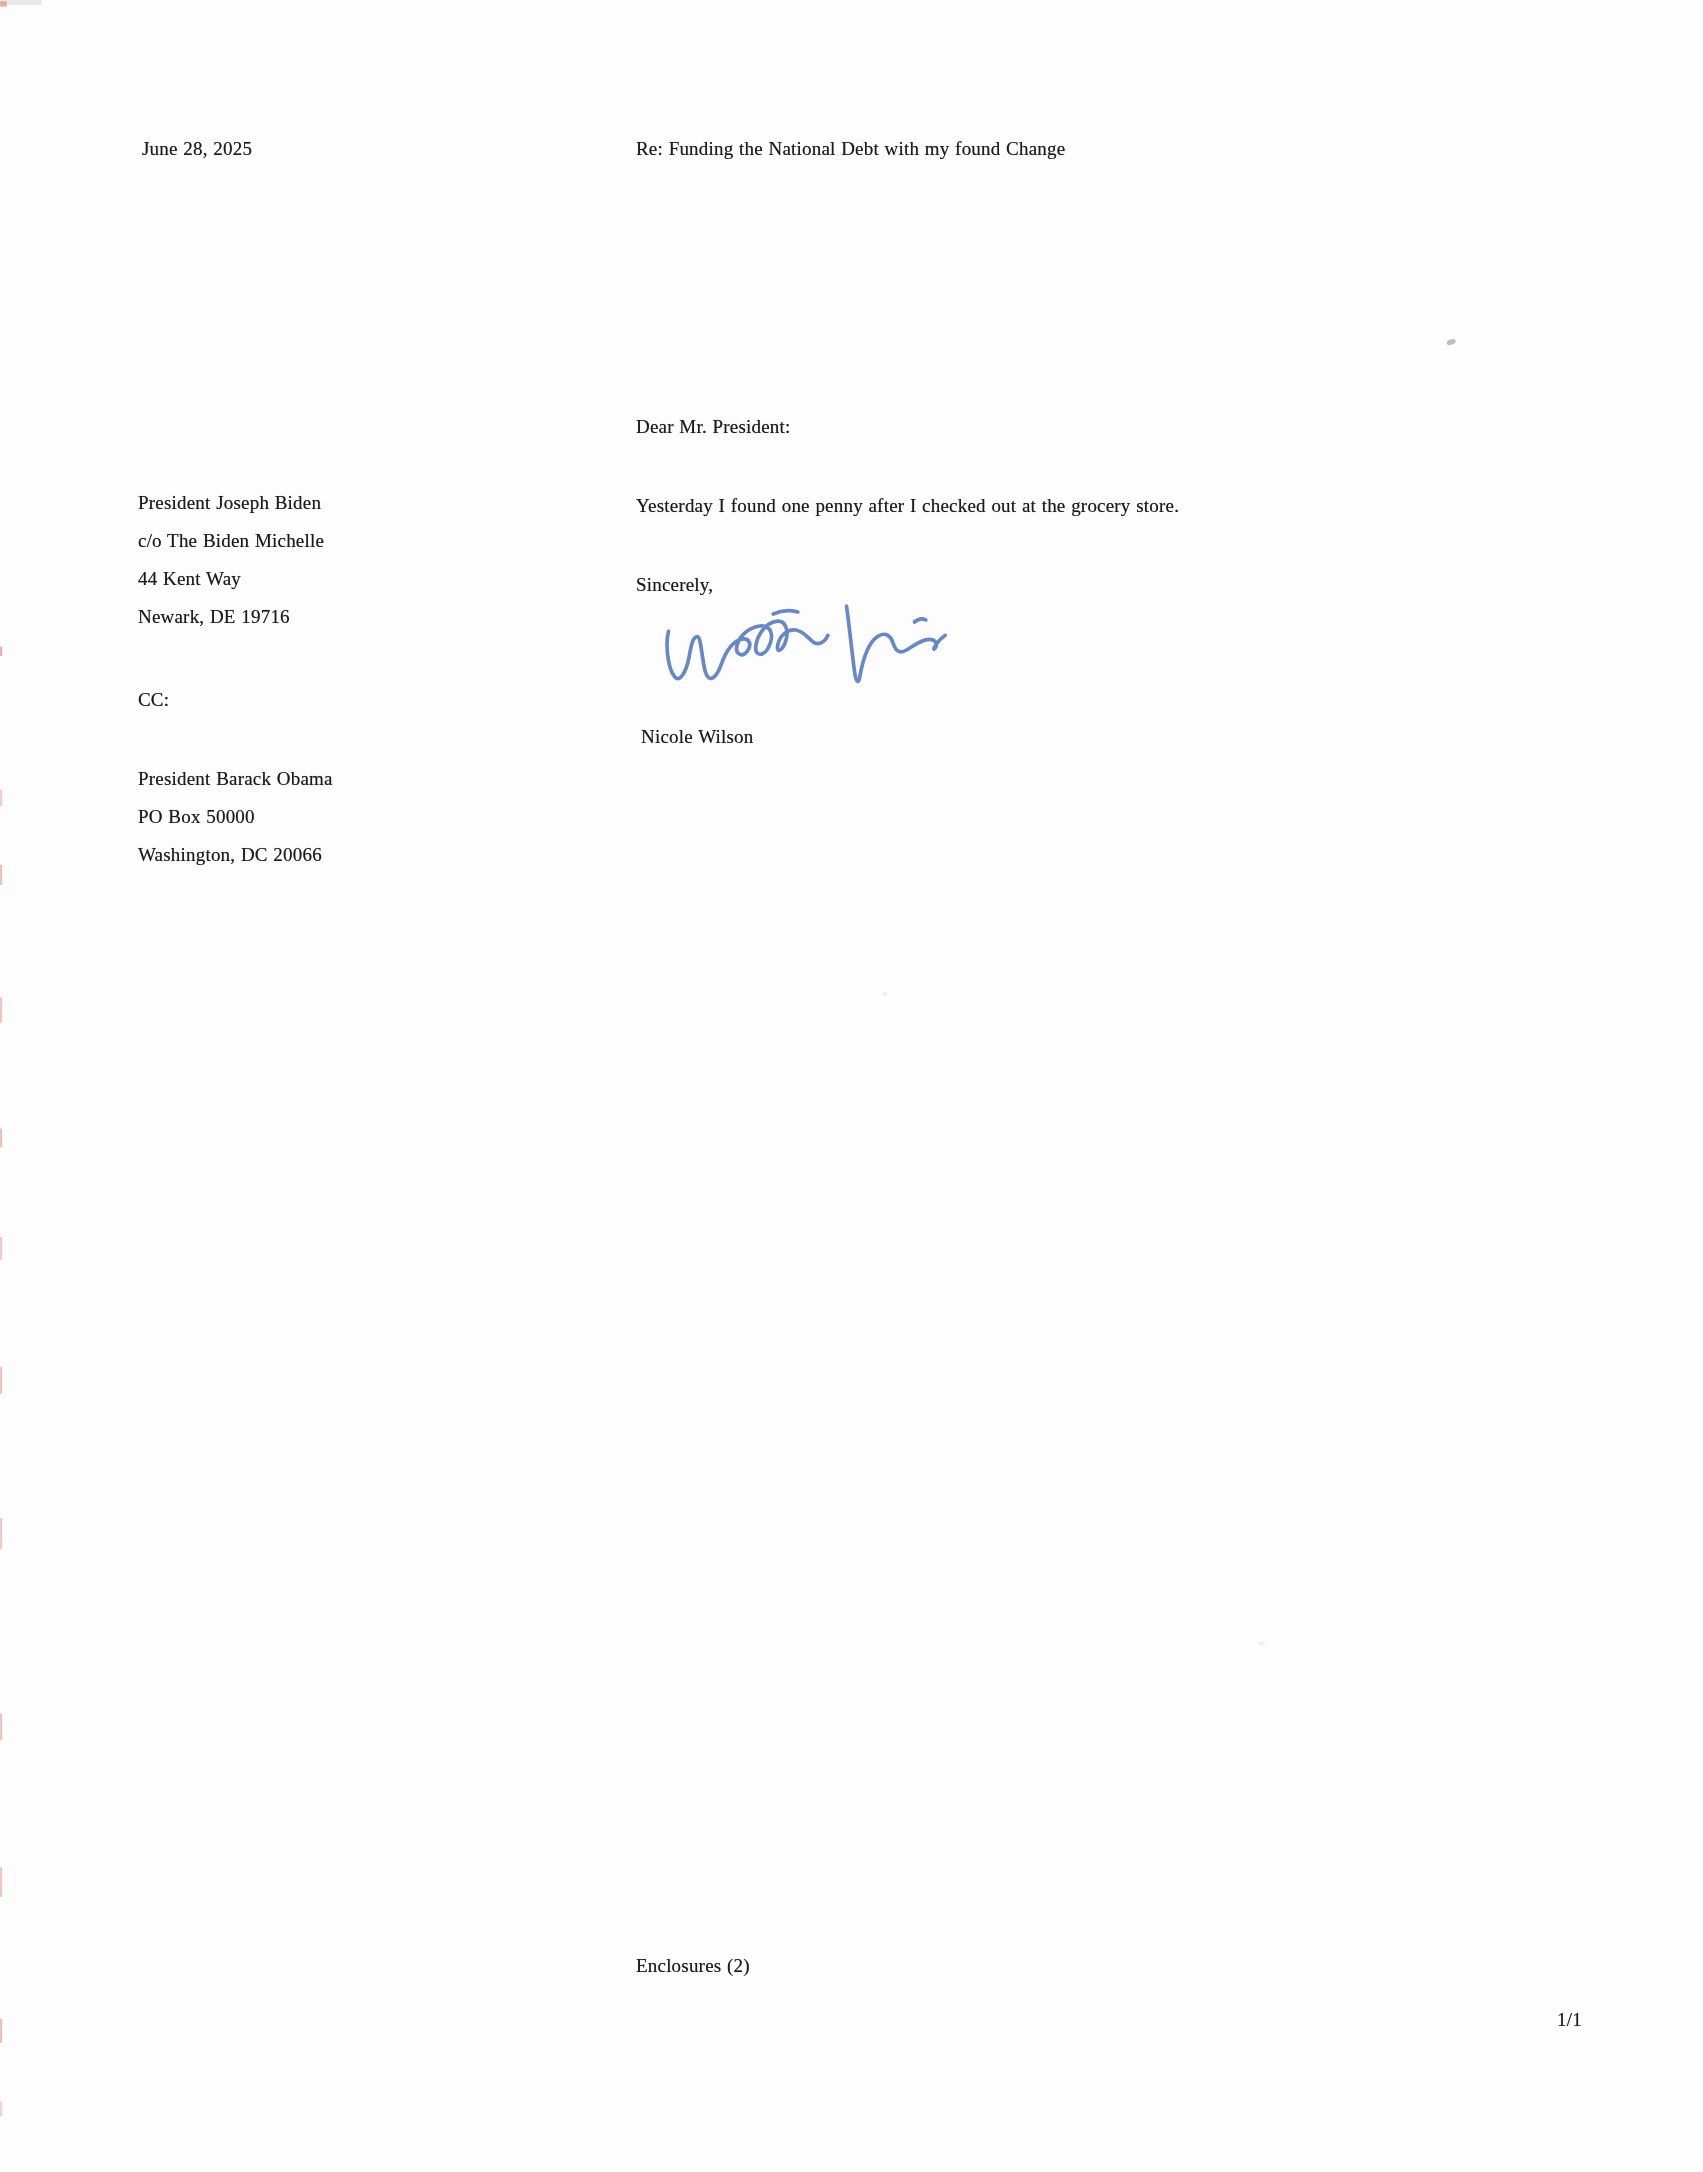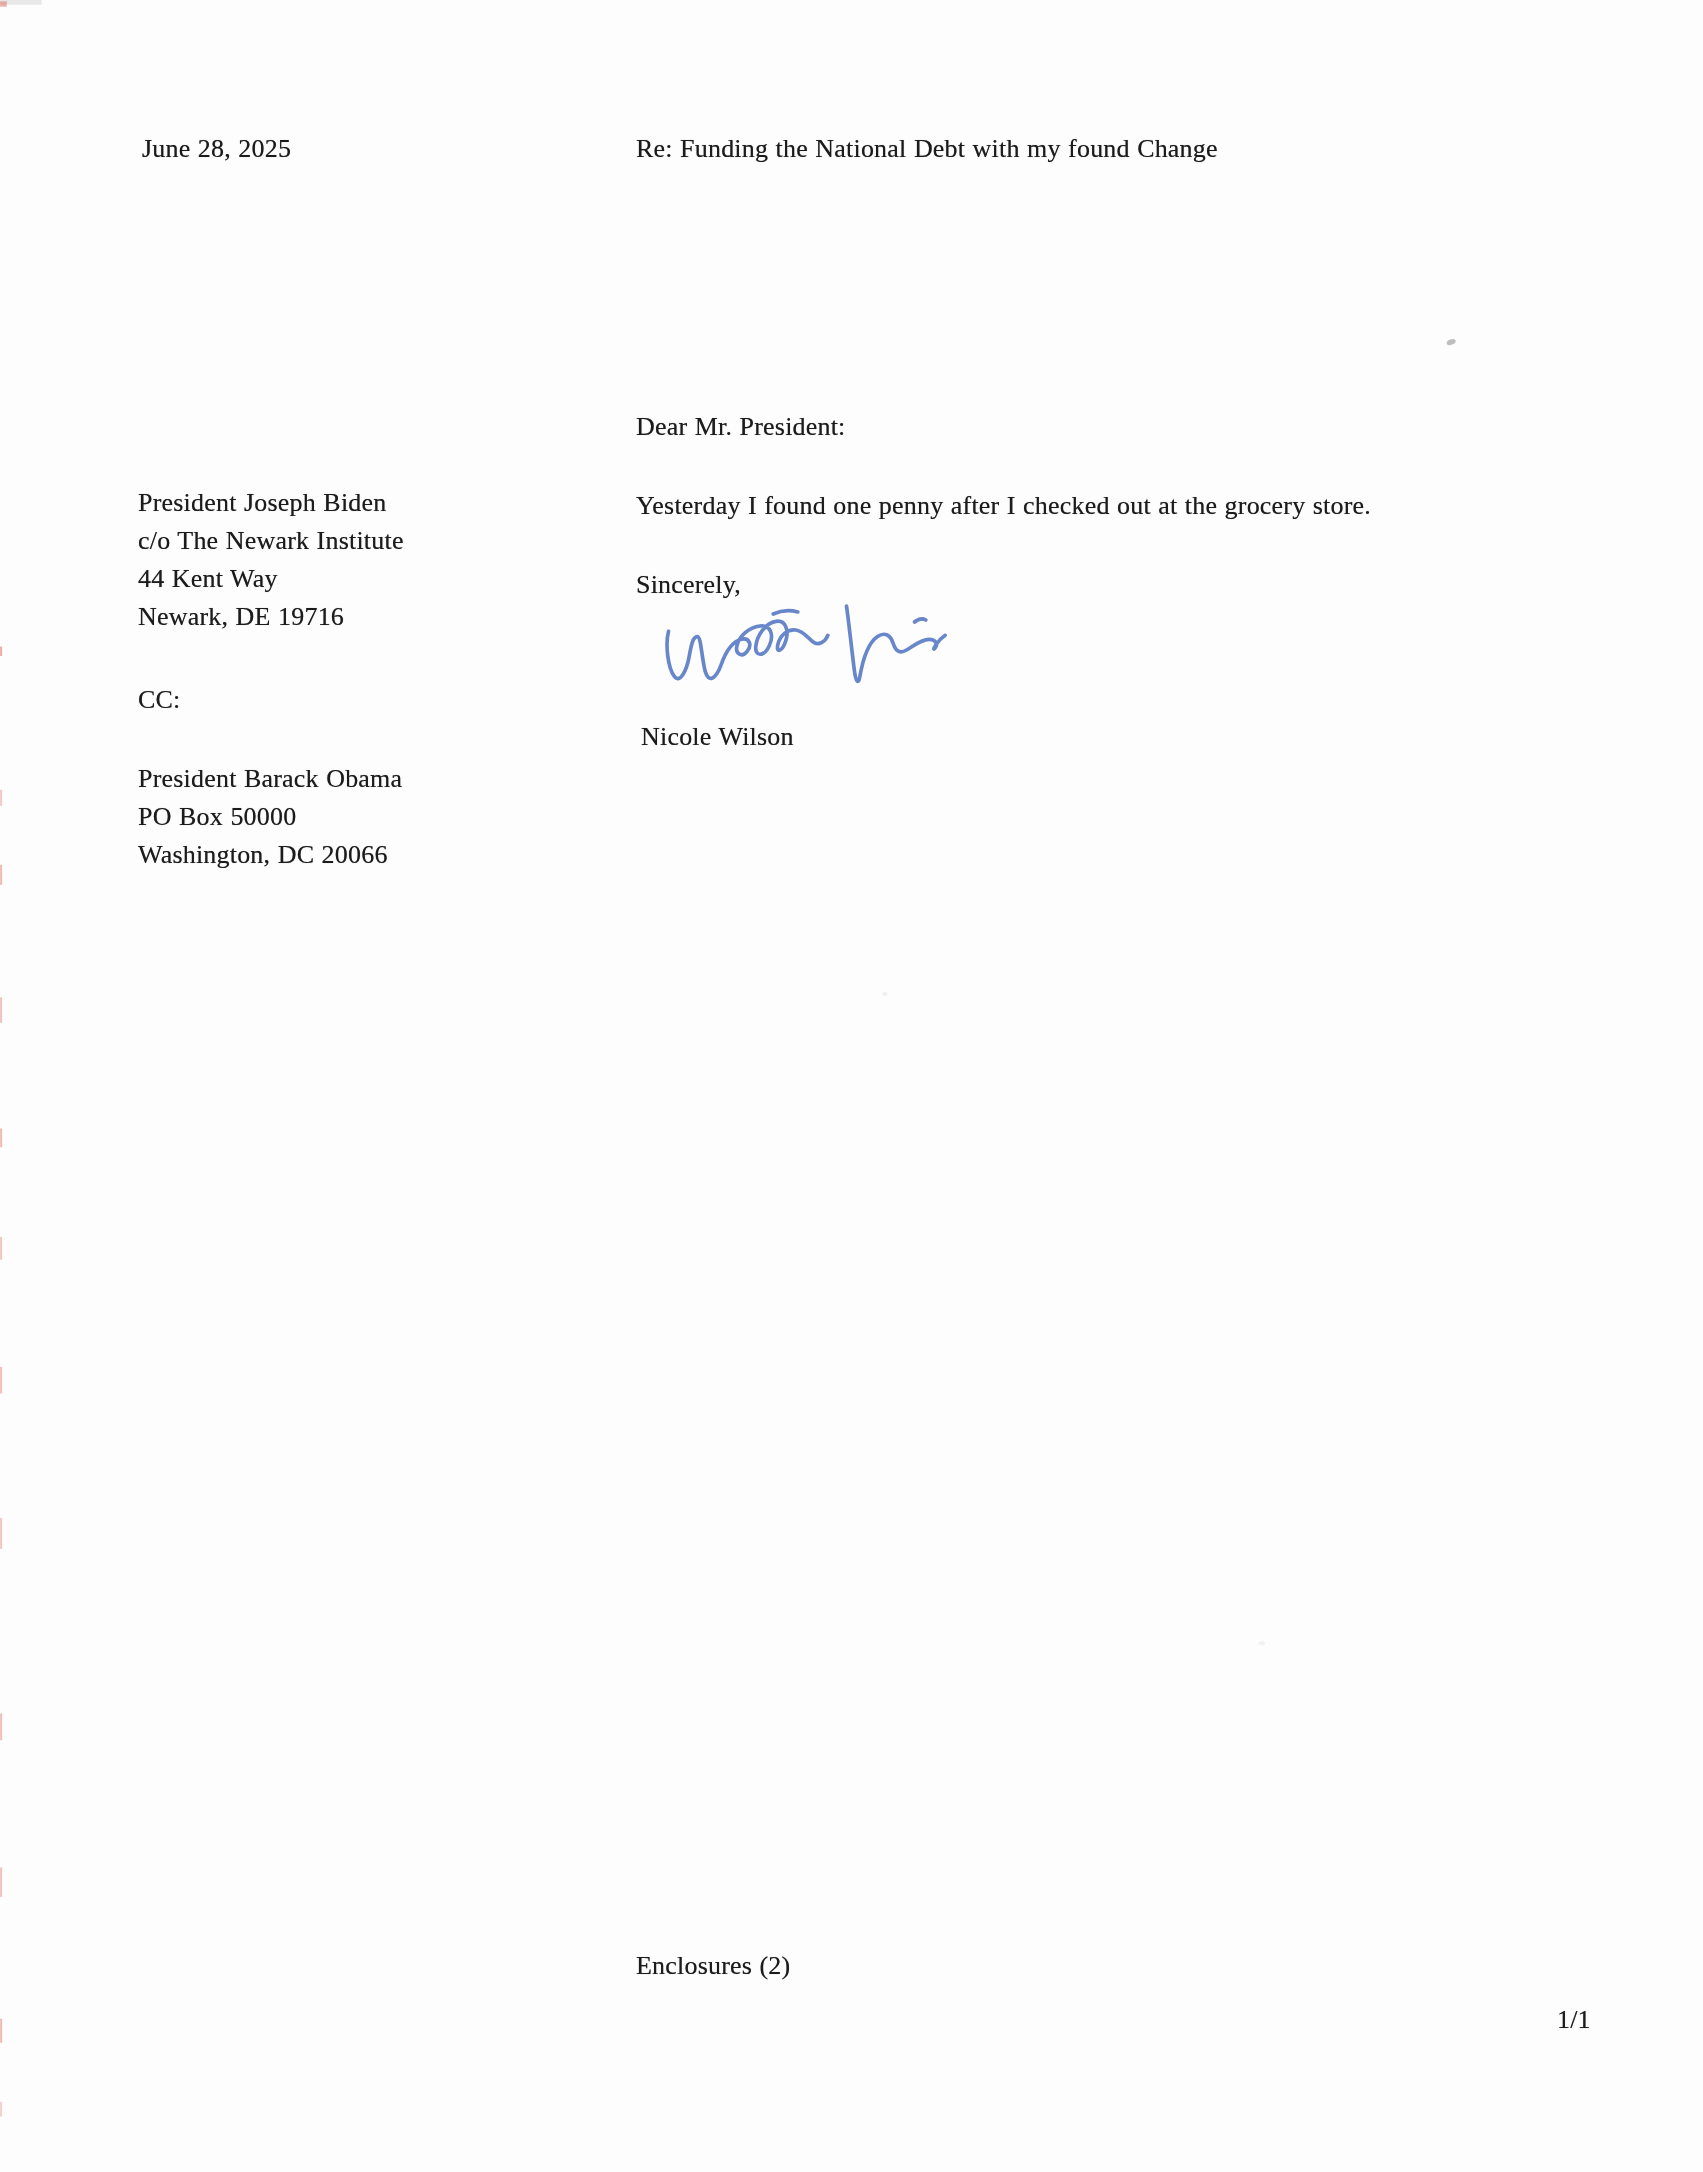--- a/index.html
+++ b/index.html
@@ -11,21 +11,21 @@
     position: relative;
     width: 1703px;
     height: 2172px;
     background: #fdfdfd;
     overflow: hidden;
     font-family: "Liberation Serif", "DejaVu Serif", serif;
     color: #1b1b1b;
   }
   .line, .block {
     position: absolute;
-    font-size: 26px;
+    font-size: 19px;
     line-height: 38px;
     letter-spacing: 0.2px;
     word-spacing: 0.7px;
     white-space: nowrap;
     
     text-shadow: 0 0 0.7px rgba(25,25,25,0.6);
   }
   
   .date        { top: 130px;  left: 142px; }
   .subject     { top: 130px;  left: 636px; }
@@ -79,21 +79,21 @@
     <path d="M 13 50 C 8 70, 12 105, 22 118 C 30 128, 40 110, 44 88 C 47 70, 50 58, 56 58 C 62 58, 62 85, 68 110 C 73 128, 84 122, 92 100 C 98 83, 108 66, 122 62 C 134 59, 139 70, 131 80 C 123 90, 112 84, 116 70 C 120 56, 134 44, 150 42 C 166 40, 172 55, 164 72 C 156 89, 142 88, 144 72 C 146 56, 158 38, 174 35 C 188 32, 194 48, 189 64 C 184 80, 174 84, 177 70 C 180 56, 192 46, 204 48 C 216 50, 222 60, 230 66 C 238 72, 248 66, 252 56" stroke="#5b7cc5"></path>
     <path d="M 170 24 C 181 19, 196 18, 207 21" stroke="#5b7cc5"></path>
     <path d="M 280 12 C 284 40, 288 80, 292 110 C 294 126, 298 130, 300 118 C 304 95, 312 68, 326 58 C 338 50, 346 56, 350 68 C 354 80, 360 84, 370 78 C 380 72, 392 62, 404 62 C 414 62, 418 70, 412 76 C 408 80, 416 64, 428 56" stroke="#5b7cc5"></path>
     <path d="M 382 36 C 388 31, 394 30, 399 33" stroke="#5b7cc5"></path>
   </svg>
 
   <div class="line signer">Nicole Wilson</div>
 
   <div class="block recipient">
     <div class="addr-line">President Joseph Biden</div>
-    <div class="addr-line">c/o The Newark Institute</div>
+    <div class="addr-line">c/o The Biden Michelle</div>
     <div class="addr-line">44 Kent Way</div>
     <div class="addr-line">Newark, DE 19716</div>
   </div>
 
   <div class="line cc-label">CC:</div>
 
   <div class="block cc">
     <div class="addr-line">President Barack Obama</div>
     <div class="addr-line">PO Box 50000</div>
     <div class="addr-line">Washington, DC 20066</div>

